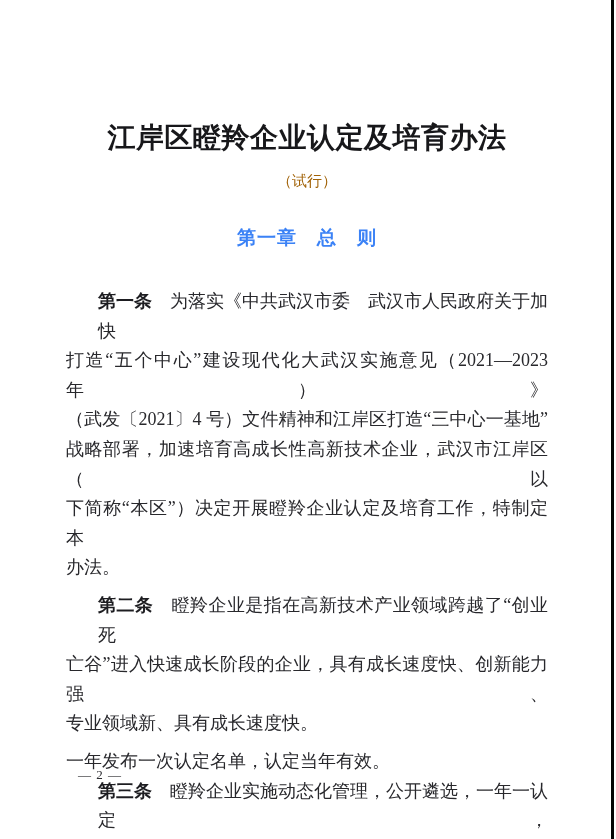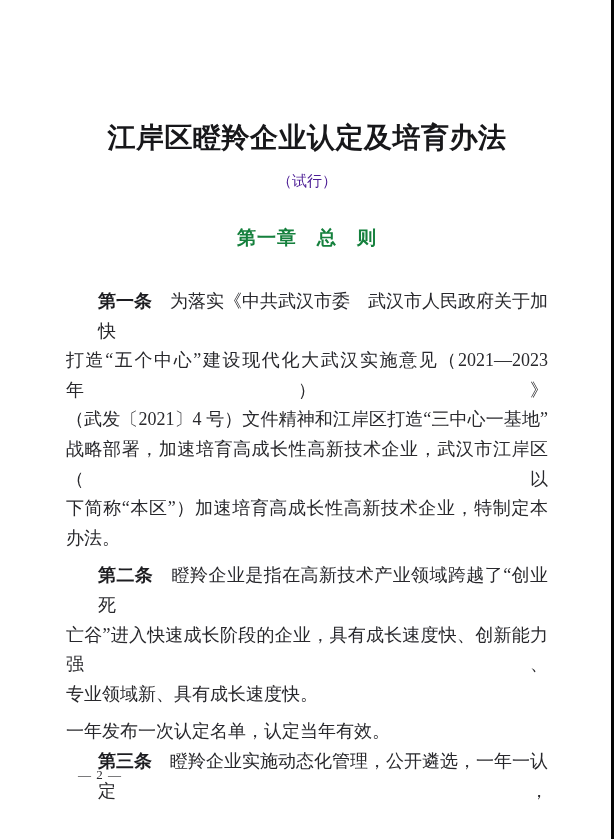--- a/index.html
+++ b/index.html
@@ -39,28 +39,28 @@
     text-align: center;
     color: #17171a;
     letter-spacing: 0.5px;
     font-family: "Liberation Serif", serif;
   }
   .subtitle {
     margin-top: 12px;
     font-size: 15px;
     line-height: 24px;
     text-align: center;
-    color: #4c1d95;
+    color: #a16207;
   }
   .chapter {
     font-size: 19px;
     line-height: 30px;
     font-weight: bold;
     text-align: center;
-    color: #15803d;
+    color: #3b82f6;
     font-family: "Liberation Sans", sans-serif;
     letter-spacing: 1px;
   }
   .ch1 { margin-top: 30px; }
   .ch2 { margin-top: 34px; }
   .body-text {
     margin-top: 34px;
     font-size: 18px;
     line-height: 29.6px;
   }
@@ -102,21 +102,21 @@
 
     <div class="chapter ch1">第一章　总　则</div>
 
     <div class="body-text">
 
       <div class="para">
         <div class="line full indent"><b class="label">第一条</b><span>　为落实《中共武汉市委　武汉市人民政府关于加快</span></div>
         <div class="line full">打造“五个中心”建设现代化大武汉实施意见（2021—2023 年）》</div>
         <div class="line full">（武发〔2021〕4 号）文件精神和江岸区打造“三中心一基地”</div>
         <div class="line full">战略部署，加速培育高成长性高新技术企业，武汉市江岸区（以</div>
-        <div class="line full">下简称“本区”）加速培育高成长性高新技术企业，特制定本</div>
+        <div class="line full">下简称“本区”）决定开展瞪羚企业认定及培育工作，特制定本</div>
         <div class="line last">办法。</div>
       </div>
 
       <div class="para">
         <div class="line full indent"><b class="label">第二条</b><span>　瞪羚企业是指在高新技术产业领域跨越了“创业死</span></div>
         <div class="line full">亡谷”进入快速成长阶段的企业，具有成长速度快、创新能力强、</div>
         <div class="line last">专业领域新、具有成长速度快。</div>
       </div>
 
       <div class="para">

